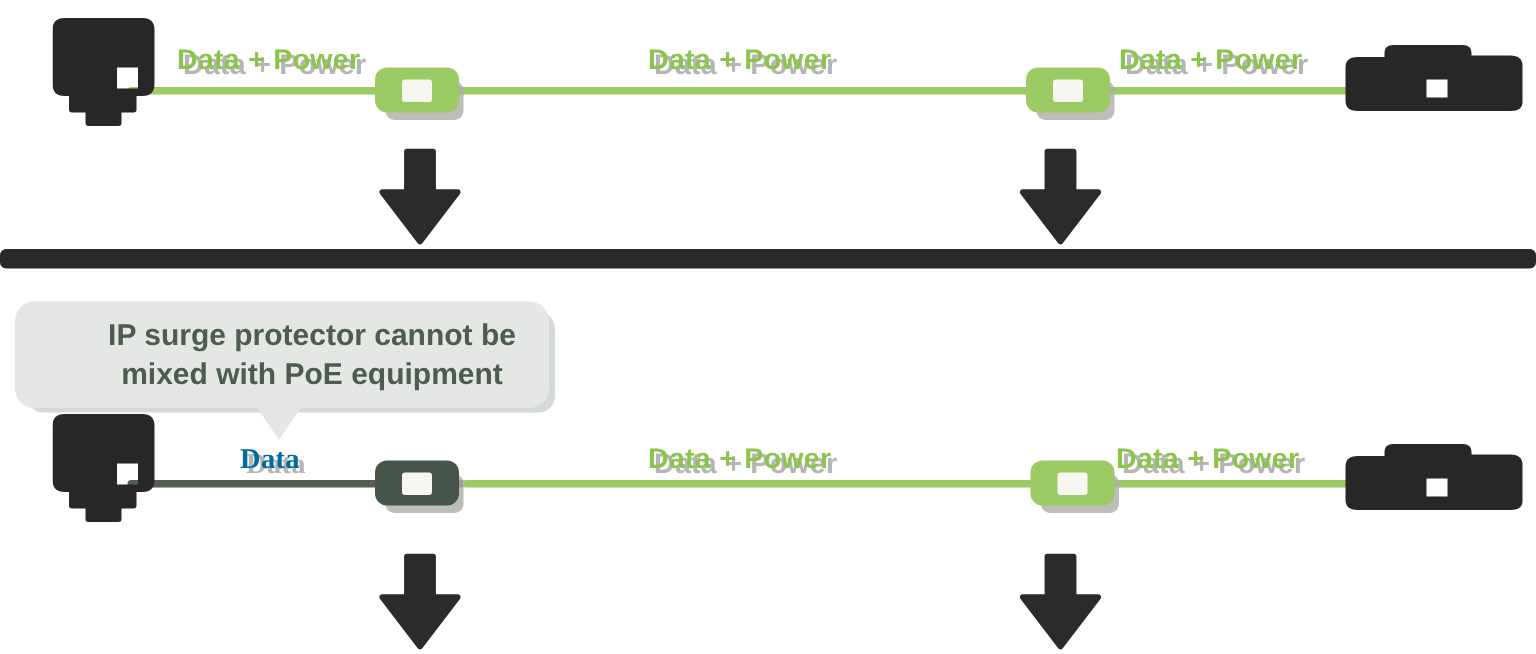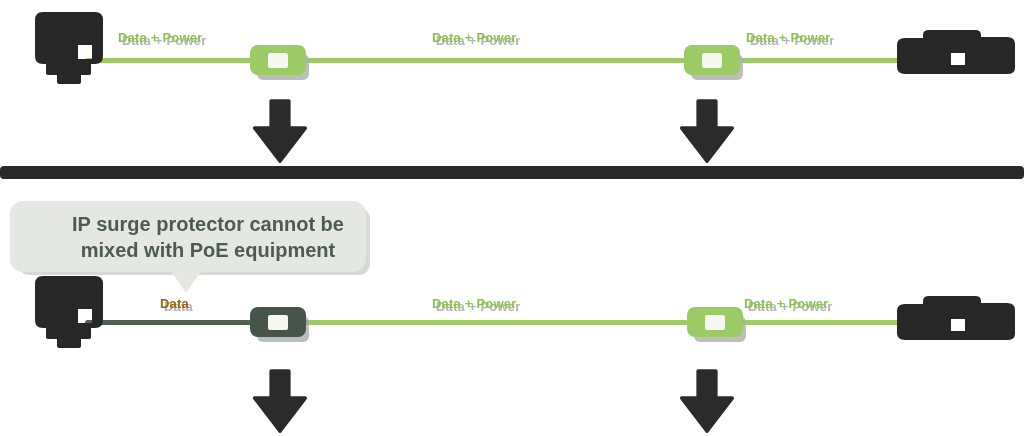--- a/index.html
+++ b/index.html
@@ -6,26 +6,26 @@
   .stage{
     position:relative;width:1024px;height:436px;overflow:hidden;
     font-family:"Liberation Sans",sans-serif;background:#ffffff;
   }
   
   .line{position:absolute;height:5px;border-radius:3px;}
   .line.green{background:#9cca64;}
   .line.dark{background:#526054;}
   
   .seg-label{
-    position:absolute;font-weight:700;font-size:13px;letter-spacing:.2px;
+    position:absolute;font-weight:700;font-size:19px;letter-spacing:.2px;
     white-space:nowrap;line-height:1;
     text-shadow:4px 3px 0 rgba(166,169,164,.85);
   }
   .seg-label.green{color:#8cc44d;}
-  .seg-label.dark{color:#a16207;}
+  .seg-label.dark{color:#0369a1;font-family:Liberation Serif, serif;}
   
   .device{
     position:absolute;width:56px;height:30px;border-radius:8px;
     display:flex;align-items:center;justify-content:center;
     box-shadow:5px 7px 0 -2px rgba(171,174,169,.8);
   }
   .device.green{background:#9cca64;}
   .device.dark{background:#46544a;}
   .device .port{width:20px;height:15px;background:#f6f7f1;border-radius:2px;}
   

